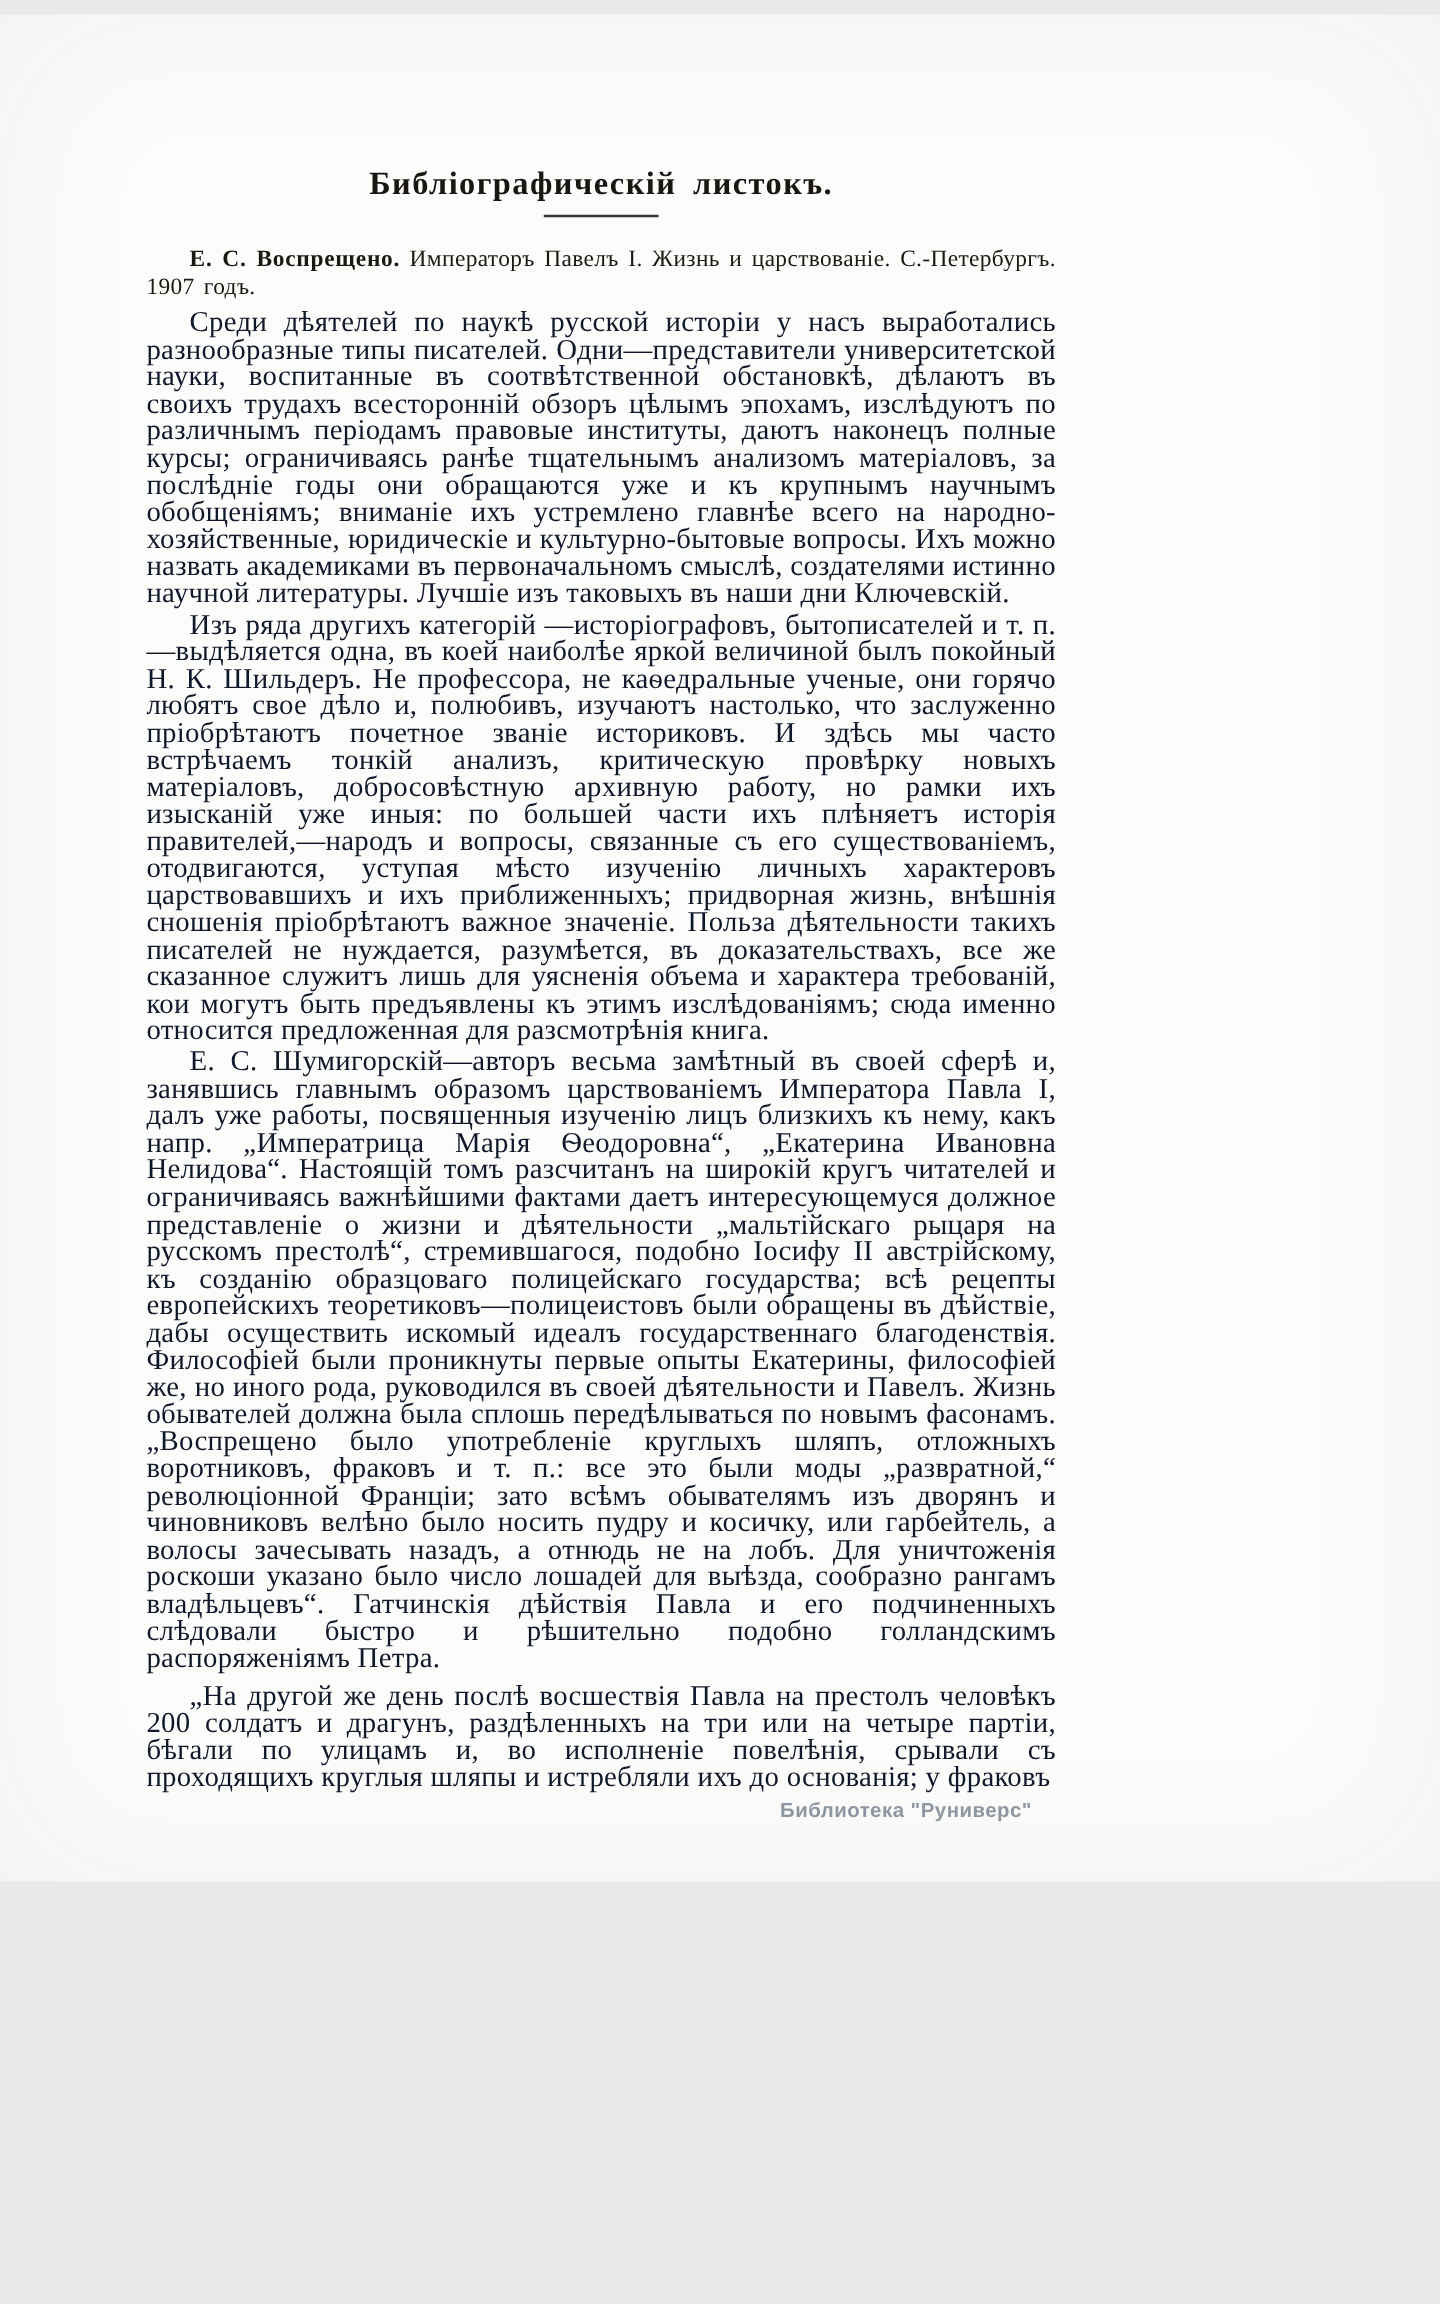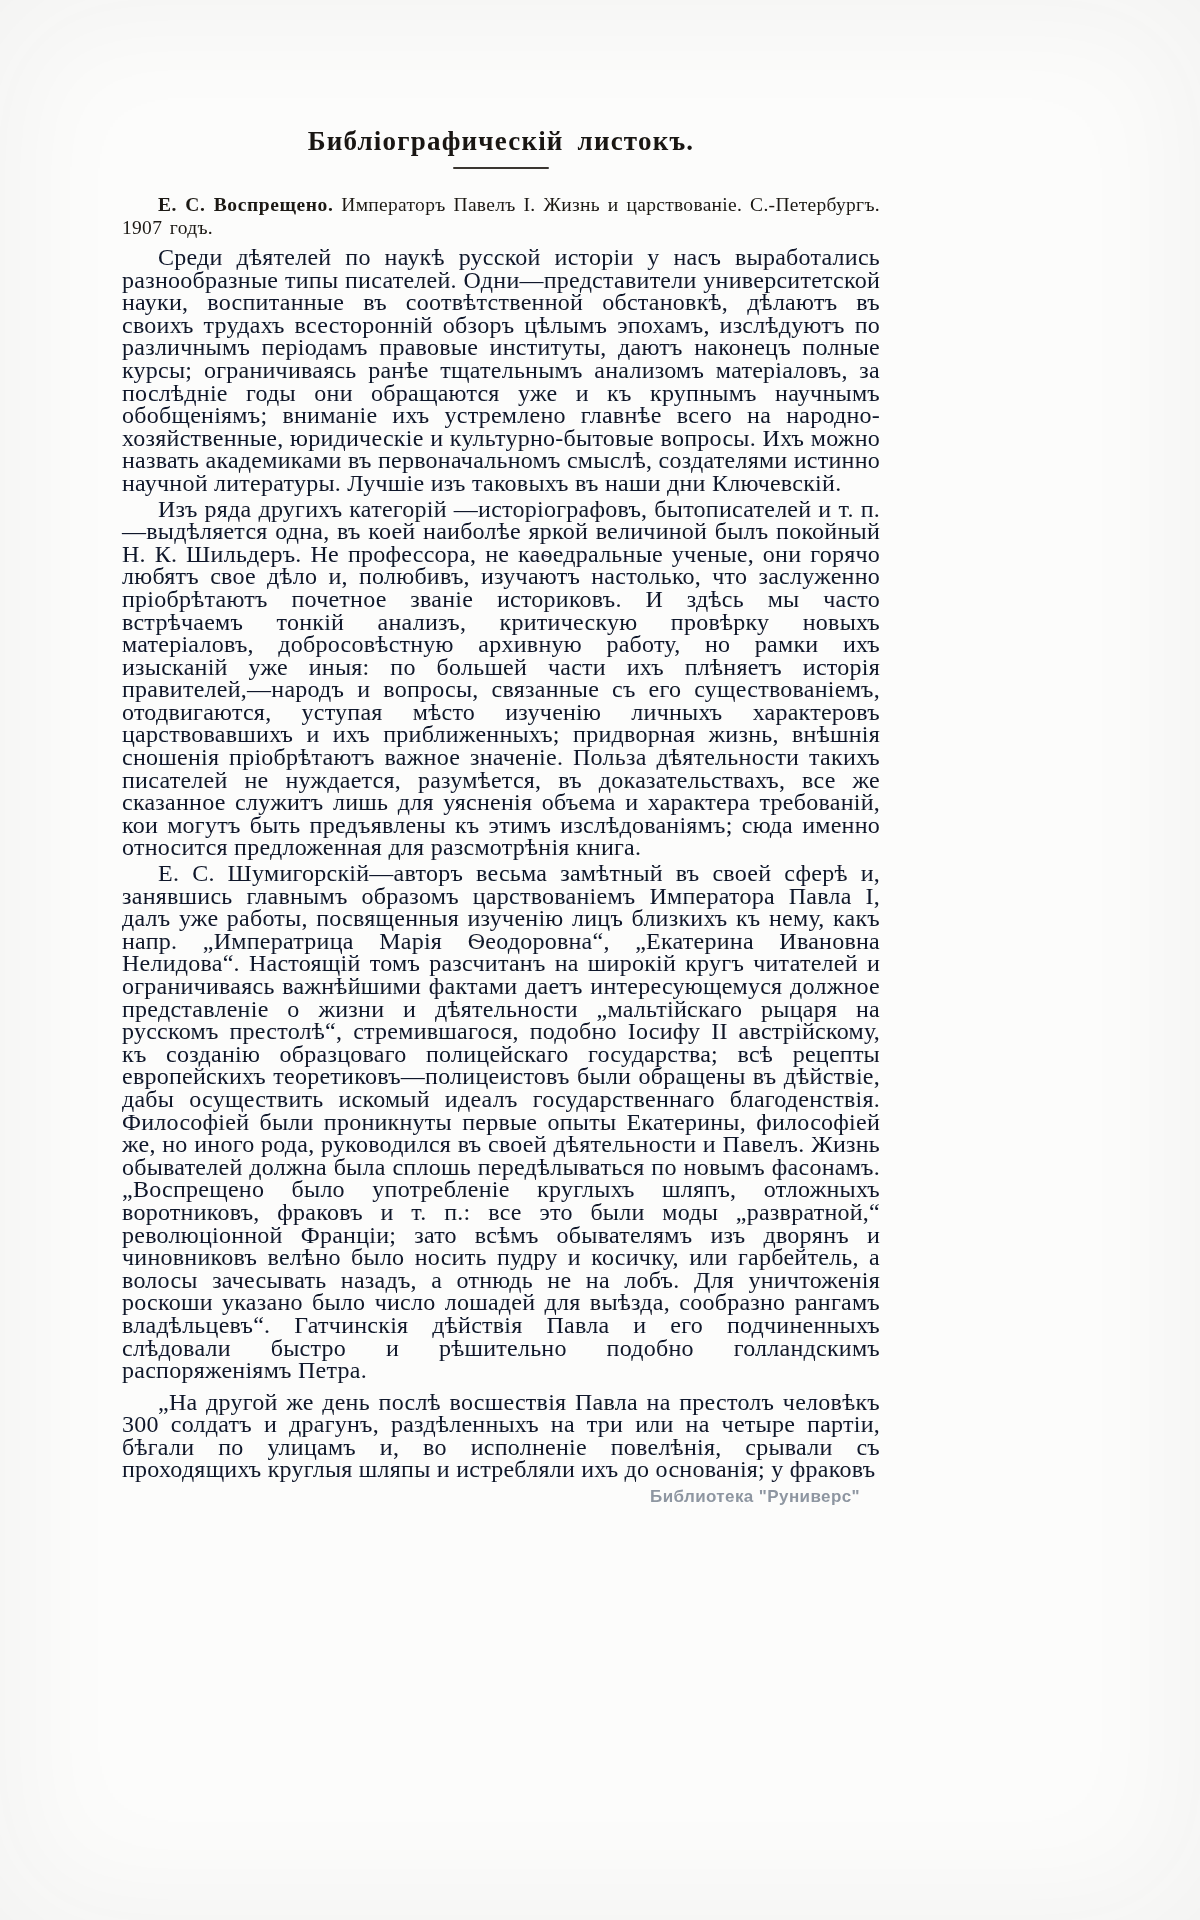--- a/index.html
+++ b/index.html
@@ -3,22 +3,22 @@
 <meta charset="utf-8">
 <style>
   html, body {
     margin: 0;
     padding: 0;
     background: #e9e9e7;
   }
   .page {
     position: relative;
     width: 1200px;
-    height: 1920px;
-    margin: 0 auto;
+    height: 1556px;
+    margin: 12px auto;
     background: #fcfcfb;
     box-shadow: inset 0 0 140px rgba(40,40,35,0.05);
     overflow: hidden;
     font-family: "Liberation Serif", "DejaVu Serif", serif;
     color: #1c1914;
   }
   .content {
     position: absolute;
     left: 122px;
     top: 126px;
@@ -90,18 +90,18 @@
       <span class="author">Е. С. Воспрещено.</span>
       <span class="entry-rest">Императоръ Павелъ I. Жизнь и царствованіе. С.-Петербургъ. 1907 годъ.</span>
     </p>
 
     <p class="body-para">Среди дѣятелей по наукѣ русской исторіи у насъ выработались разнообразные типы писателей. Одни—представители университетской науки, воспитанные въ соотвѣтственной обстановкѣ, дѣлаютъ въ своихъ трудахъ всесторонній обзоръ цѣлымъ эпохамъ, изслѣдуютъ по различнымъ періодамъ правовые институты, даютъ наконецъ полные курсы; ограничиваясь ранѣе тщательнымъ анализомъ матеріаловъ, за послѣдніе годы они обращаются уже и къ крупнымъ научнымъ обобщеніямъ; вниманіе ихъ устремлено главнѣе всего на народно-хозяйственные, юридическіе и культурно-бытовые вопросы. Ихъ можно назвать академиками въ первоначальномъ смыслѣ, создателями истинно научной литературы. Лучшіе изъ таковыхъ въ наши дни Ключевскій.</p>
 
     <p class="body-para">Изъ ряда другихъ категорій —исторіографовъ, бытописателей и т. п. —выдѣляется одна, въ коей наиболѣе яркой величиной былъ покойный Н. К. Шильдеръ. Не профессора, не каѳедральные ученые, они горячо любятъ свое дѣло и, полюбивъ, изучаютъ настолько, что заслуженно пріобрѣтаютъ почетное званіе историковъ. И здѣсь мы часто встрѣчаемъ тонкій анализъ, критическую провѣрку новыхъ матеріаловъ, добросовѣстную архивную работу, но рамки ихъ изысканій уже иныя: по большей части ихъ плѣняетъ исторія правителей,—народъ и вопросы, связанные съ его существованіемъ, отодвигаются, уступая мѣсто изученію личныхъ характеровъ царствовавшихъ и ихъ приближенныхъ; придворная жизнь, внѣшнія сношенія пріобрѣтаютъ важное значеніе. Польза дѣятельности такихъ писателей не нуждается, разумѣется, въ доказательствахъ, все же сказанное служитъ лишь для уясненія объема и характера требованій, кои могутъ быть предъявлены къ этимъ изслѣдованіямъ; сюда именно относится предложенная для разсмотрѣнія книга.</p>
 
     <p class="body-para">Е. С. Шумигорскій—авторъ весьма замѣтный въ своей сферѣ и, занявшись главнымъ образомъ царствованіемъ Императора Павла I, далъ уже работы, посвященныя изученію лицъ близкихъ къ нему, какъ напр. „Императрица Марія Ѳеодоровна“, „Екатерина Ивановна Нелидова“. Настоящій томъ разсчитанъ на широкій кругъ читателей и ограничиваясь важнѣйшими фактами даетъ интересующемуся должное представленіе о жизни и дѣятельности „мальтійскаго рыцаря на русскомъ престолѣ“, стремившагося, подобно Іосифу II австрійскому, къ созданію образцоваго полицейскаго государства; всѣ рецепты европейскихъ теоретиковъ—полицеистовъ были обращены въ дѣйствіе, дабы осуществить искомый идеалъ государственнаго благоденствія. Философіей были проникнуты первые опыты Екатерины, философіей же, но иного рода, руководился въ своей дѣятельности и Павелъ. Жизнь обывателей должна была сплошь передѣлываться по новымъ фасонамъ. „Воспрещено было употребленіе круглыхъ шляпъ, отложныхъ воротниковъ, фраковъ и т. п.: все это были моды „развратной,“ революціонной Франціи; зато всѣмъ обывателямъ изъ дворянъ и чиновниковъ велѣно было носить пудру и косичку, или гарбейтель, а волосы зачесывать назадъ, а отнюдь не на лобъ. Для уничтоженія роскоши указано было число лошадей для выѣзда, сообразно рангамъ владѣльцевъ“. Гатчинскія дѣйствія Павла и его подчиненныхъ слѣдовали быстро и рѣшительно подобно голландскимъ распоряженіямъ Петра.</p>
 
-    <p class="body-para last">„На другой же день послѣ восшествія Павла на престолъ человѣкъ 300 солдатъ и драгунъ, раздѣленныхъ на три или на четыре партіи, бѣгали по улицамъ и, во исполненіе повелѣнія, срывали съ проходящихъ круглыя шляпы и истребляли ихъ до основанія; у фраковъ</p>
+    <p class="body-para last">„На другой же день послѣ восшествія Павла на престолъ человѣкъ 200 солдатъ и драгунъ, раздѣленныхъ на три или на четыре партіи, бѣгали по улицамъ и, во исполненіе повелѣнія, срывали съ проходящихъ круглыя шляпы и истребляли ихъ до основанія; у фраковъ</p>
 
   </div>
 
   <div class="watermark">Библиотека "Руниверс"</div>
 </div>
 
 </body></html>

